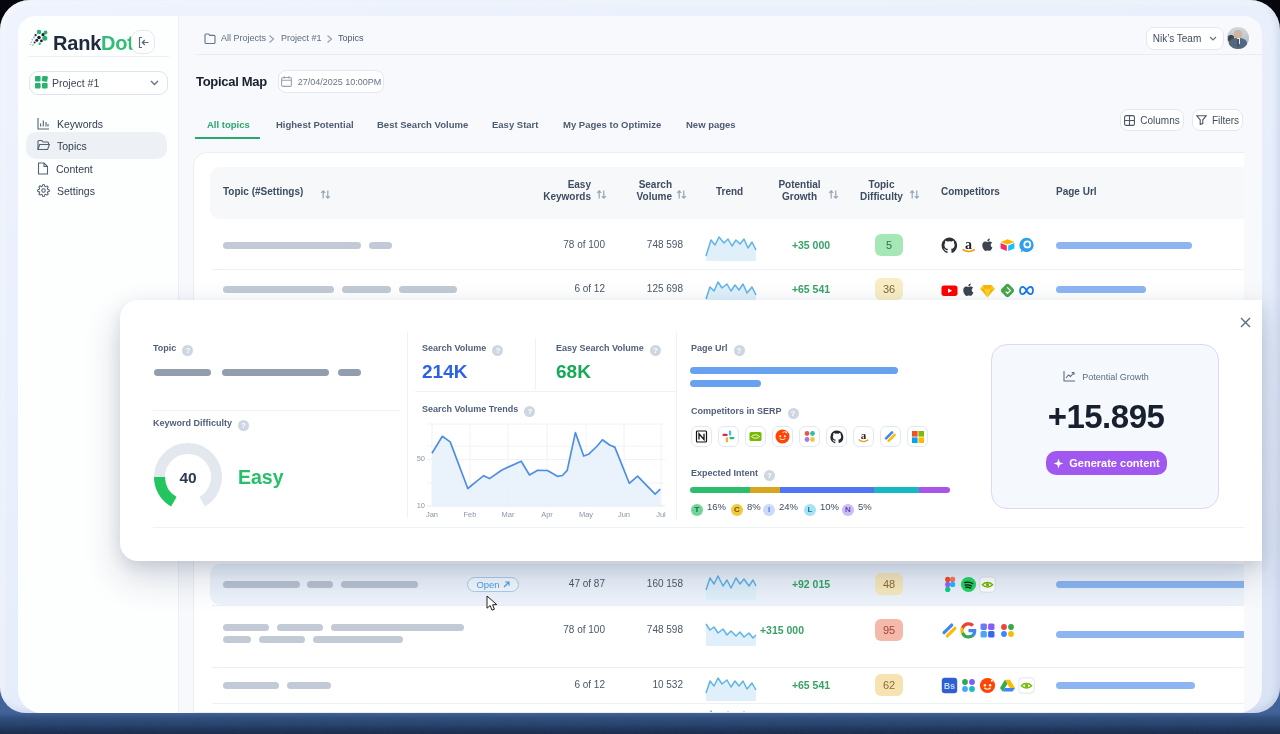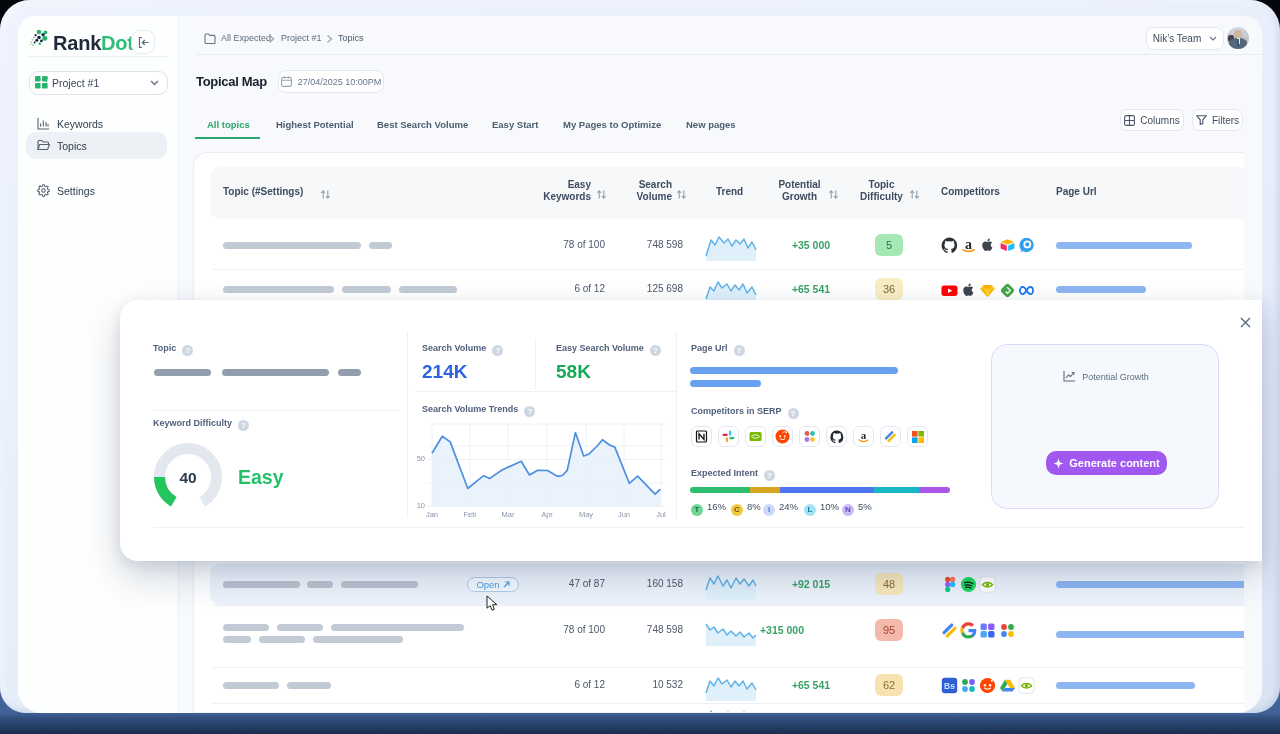--- a/index.html
+++ b/index.html
@@ -95,35 +95,42 @@
         </svg>
       Keywords
     </div>
     <div class="navitem" style="top:116px;height:27px;background:#edf1f5;border-radius:10px">
       <svg width="13" height="13" viewBox="0 0 13 13" fill="none" stroke="#54616f" stroke-width="1.1">
           <path d="M1 10.5 V2.5 a1 1 0 0 1 1-1 h2.8 l1.2 1.5 h4.5 a1 1 0 0 1 1 1 v1"></path>
           <path d="M1 10.5 l1.6-5 h9.8 l-1.8 5 z"></path>
         </svg>
       Topics
     </div>
+    <div class="navitem" style="top:139px">
+      <svg width="12" height="13" viewBox="0 0 12 13" fill="none" stroke="#54616f" stroke-width="1.1">
+          <path d="M1.5 1 h5.5 l3.5 3.5 v7.5 h-9 z"></path>
+          <path d="M7 1 v3.5 h3.5"></path>
+        </svg>
+      Content
+    </div>
     <div class="navitem" style="top:161px">
       <svg width="13" height="13" viewBox="0 0 24 24" fill="none" stroke="#54616f" stroke-width="2">
           <circle cx="12" cy="12" r="3.2"></circle>
           <path d="M19.4 15a1.65 1.65 0 0 0 .33 1.82l.06.06a2 2 0 1 1-2.83 2.83l-.06-.06a1.65 1.65 0 0 0-1.82-.33 1.65 1.65 0 0 0-1 1.51V21a2 2 0 1 1-4 0v-.09A1.65 1.65 0 0 0 9 19.4a1.65 1.65 0 0 0-1.82.33l-.06.06a2 2 0 1 1-2.83-2.83l.06-.06a1.65 1.65 0 0 0 .33-1.82 1.65 1.65 0 0 0-1.51-1H3a2 2 0 1 1 0-4h.09A1.65 1.65 0 0 0 4.6 9a1.65 1.65 0 0 0-.33-1.82l-.06-.06a2 2 0 1 1 2.83-2.83l.06.06a1.65 1.65 0 0 0 1.82.33H9a1.65 1.65 0 0 0 1-1.51V3a2 2 0 1 1 4 0v.09a1.65 1.65 0 0 0 1 1.51 1.65 1.65 0 0 0 1.82-.33l.06-.06a2 2 0 1 1 2.83 2.83l-.06.06a1.65 1.65 0 0 0-.33 1.82V9a1.65 1.65 0 0 0 1.51 1H21a2 2 0 1 1 0 4h-.09a1.65 1.65 0 0 0-1.51 1z"></path>
         </svg>
       Settings
     </div>
   </div>
 
   <div id="main">
 
     <svg class="abs" style="left:43px;top:17px" width="12" height="11" viewBox="0 0 12 11" fill="none" stroke="#64748b" stroke-width="1.1">
         <path d="M1 9.5 V2 a1 1 0 0 1 1-1 h2.6 l1.2 1.4 h4.2 a1 1 0 0 1 1 1 V9.5 a1 1 0 0 1 -1 1 H2 a1 1 0 0 1 -1-1 z"></path>
       </svg>
-    <div class="abs" style="left:60px;top:17px;font-size:9px;color:#5b6b7d">All Expected</div>
+    <div class="abs" style="left:60px;top:17px;font-size:9px;color:#5b6b7d">All Projects</div>
     <svg class="abs" style="left:107px;top:19px" width="7" height="8" viewBox="0 0 7 8" fill="none" stroke="#9aa6b6" stroke-width="1.3">
         <path d="M1.5 0.5 L5.5 4 L1.5 7.5"></path>
       </svg>
     <div class="abs" style="left:120px;top:17px;font-size:9px;color:#5b6b7d">Project #1</div>
     <svg class="abs" style="left:165px;top:19px" width="7" height="8" viewBox="0 0 7 8" fill="none" stroke="#9aa6b6" stroke-width="1.3">
         <path d="M1.5 0.5 L5.5 4 L1.5 7.5"></path>
       </svg>
     <div class="abs" style="left:177px;top:17px;font-size:9px;color:#48586b">Topics</div>
     <div class="chip" style="left:985px;top:11px;width:78px;height:23px;font-size:10px;color:#3e4c5e">Nik’s Team
       <svg style="margin-left:8px" width="8" height="5" viewBox="0 0 8 5" fill="none" stroke="#64748b" stroke-width="1.2">
@@ -408,21 +415,21 @@
   </svg>
   <div class="abs" style="left:48px;top:169px;width:40px;text-align:center;font-size:15.5px;font-weight:bold;color:#2c3a4f">40</div>
   <div class="abs" style="left:118px;top:166px;font-size:19.5px;font-weight:bold;color:#25c06a">Easy</div>
 
   <div class="abs" style="left:287px;top:32px;width:1px;height:186px;background:#eef1f5"></div>
 
   <div class="mlabel" style="left:302px;top:43px">Search Volume<span class="help">?</span></div>
   <div class="abs" style="left:302px;top:61px;font-size:19px;font-weight:bold;color:#2e62e4">214K</div>
   <div class="abs" style="left:415px;top:38px;width:1px;height:52px;background:#eef1f5"></div>
   <div class="mlabel" style="left:436px;top:43px">Easy Search Volume<span class="help">?</span></div>
-  <div class="abs" style="left:436px;top:61px;font-size:19px;font-weight:bold;color:#16a958">58K</div>
+  <div class="abs" style="left:436px;top:61px;font-size:19px;font-weight:bold;color:#16a958">68K</div>
   <div class="abs" style="left:295px;top:91px;width:261px;height:1px;background:#eef1f5"></div>
   <div class="mlabel" style="left:302px;top:104px">Search Volume Trends<span class="help">?</span></div>
 
   <svg class="abs" style="left:295px;top:118px" width="262" height="102" viewBox="0 0 262 102">
     <g stroke="#eef2f6" stroke-width="1">
       <line x1="17" y1="6" x2="17" y2="88"></line>
         <line x1="55" y1="6" x2="55" y2="88"></line>
         <line x1="93" y1="6" x2="93" y2="88"></line>
         <line x1="132" y1="6" x2="132" y2="88"></line>
         <line x1="171" y1="6" x2="171" y2="88"></line>
@@ -531,20 +538,21 @@
   <div class="legend" style="left:643px;top:201px"><span class="lcirc" style="background:#ccd9f8;color:#4f75f2">I</span>24%</div>
   <div class="legend" style="left:684px;top:201px"><span class="lcirc" style="background:#a5e2f5;color:#0e7c96">L</span>10%</div>
   <div class="legend" style="left:722px;top:201px"><span class="lcirc" style="background:#cabdf5;color:#6d3bbf">N</span>5%</div>
 
   <div class="abs" style="left:871px;top:44px;width:228px;height:165px;background:#f5f8fd;border:1px solid #ddd8f8;border-radius:16px">
     <div class="abs" style="left:0;top:25px;width:228px;text-align:center;font-size:9px;color:#5b6b7e">
       <svg style="vertical-align:-2px;margin-right:6px" width="13" height="12" viewBox="0 0 13 12" fill="none" stroke="#5b6b7e" stroke-width="1.1">
           <path d="M1 1 V11 H12"></path>
           <path d="M3 8 L5.5 5 L7.5 6.5 L11 2.5 M11 2.5 H8.7 M11 2.5 V4.8"></path>
         </svg>Potential Growth</div>
+    <div class="abs" style="left:0;top:53px;width:228px;text-align:center;font-size:33px;font-weight:bold;color:#16202e;letter-spacing:-0.5px">+15.895</div>
     <div class="abs" style="left:54px;top:106px;width:121px;height:24px;background:#a158f0;border-radius:10px;color:#fff;font-size:11px;font-weight:bold;display:flex;align-items:center;justify-content:center;gap:5px">
       <svg width="11" height="11" viewBox="0 0 11 11" fill="#fff">
           <path d="M5.5 0.6 L6.7 4.3 10.4 5.5 6.7 6.7 5.5 10.4 4.3 6.7 0.6 5.5 4.3 4.3Z"></path>
         </svg>
       Generate content</div>
   </div>
   <div class="abs" style="left:33px;top:227px;width:1092px;height:1px;background:#eef1f5"></div>
 </div>
 
 <svg class="abs" style="left:486px;top:595px" width="14" height="17" viewBox="0 0 14 17">

